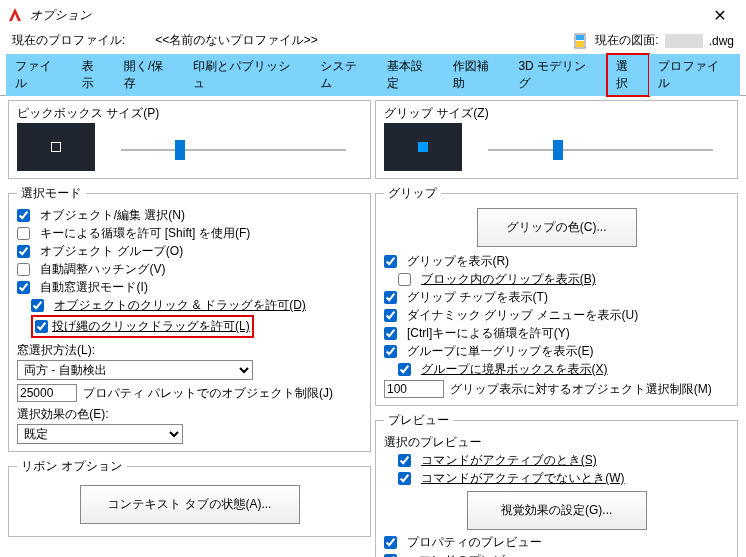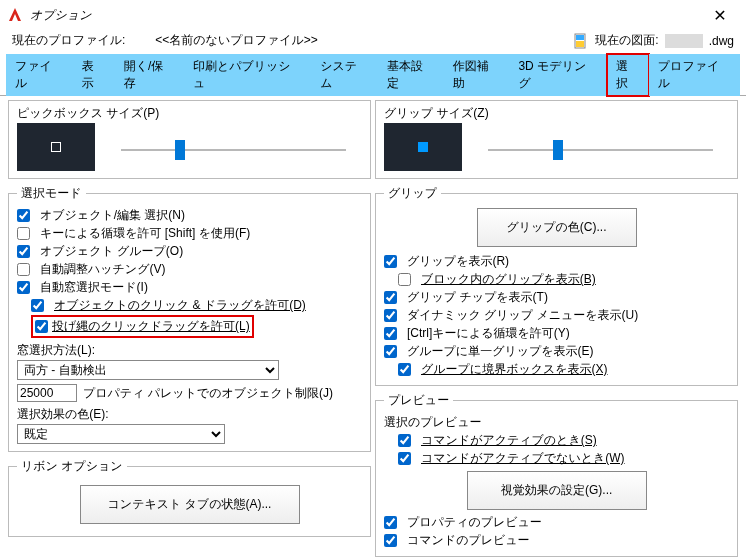--- a/index.html
+++ b/index.html
@@ -25,21 +25,21 @@
 .indent1 { margin-left: 14px; text-decoration: underline; }
 input[type=checkbox] { margin: 0 4px 0 0; width: 13px; height: 13px; accent-color: #0066cc; }
 .preview-box { width: 78px; height: 48px; background: #1f2630; display: flex; align-items: center; justify-content: center; }
 .pick-sq { width: 10px; height: 10px; border: 1px solid #fff; }
 .grip-sq { width: 10px; height: 10px; background: #0099ff; }
 .slider-wrap { flex: 1; padding: 0 18px; }
 .slider { -webkit-appearance: none; width: 100%; height: 2px; background: #b8b8b8; outline: none; }
 .slider::-webkit-slider-thumb { -webkit-appearance: none; width: 10px; height: 20px; background: #0078d7; }
 .slider::-moz-range-thumb { width: 10px; height: 20px; background: #0078d7; border: none; }
 select, input[type=text] { font-size: 12px; padding: 1px 2px; border: 1px solid #888; background: #fff; }
-.wide-select { width: 262px; }
+.wide-select { width: 236px; }
 .num-input { width: 60px; }
 .color-sample { width: 12px; height: 12px; background: #0066ff; display: inline-block; margin-right: 4px; vertical-align: middle; }
 .btn-strip { display: flex; justify-content: flex-end; gap: 6px; padding: 8px 12px 0 12px; }
 .btn { min-width: 88px; height: 39px; border: 1px solid #888; background: linear-gradient(#fff,#eee); display: inline-flex; align-items: center; justify-content: center; padding: 0 10px; }
 .btn.highlight-outer { outline: 3px solid #e00000; outline-offset: 0; }
 .btn.highlight-inner { border: 2px solid #0078d7; }
 .red-box { border: 2px solid #e00000; padding: 1px 2px; }
 </style>
 </head>
 <body>
@@ -135,21 +135,21 @@
           <select class="wide-select"><option>両方 - 自動検出</option></select>
         </div>
       <div class="row" style="margin-top:4px;">
           <input type="text" class="num-input" value="25000" style="">
           <span>プロパティ パレットでのオブジェクト制限(J)</span>
         </div>
       <div class="row" style="margin-top:4px;">
           <span>選択効果の色(E):</span>
         </div>
       <div class="row">
-          <select style="width:208px"><option><span class="color-sample"></span>既定</option></select>
+          <select style="width:166px"><option><span class="color-sample"></span>既定</option></select>
         </div>
     </fieldset>
 
     <fieldset>
       <legend>リボン オプション</legend>
       <div class="row" style="justify-content:center;margin:6px 0;">
           <button class="btn" style="min-width:220px">コンテキスト タブの状態(A)...</button>
         </div>
     </fieldset>
   </div>
@@ -191,20 +191,24 @@
           <span>[Ctrl]キーによる循環を許可(Y)</span>
         </div>
       <div class="row">
           <input type="checkbox" checked="" style="">
           <span>グループに単一グリップを表示(E)</span>
         </div>
       <div class="row indent1">
           <input type="checkbox" checked="" style="">
           <span>グループに境界ボックスを表示(X)</span>
         </div>
+      <div class="row" style="margin-top:2px;">
+          <input type="text" class="num-input" value="100" style="">
+          <span>グリップ表示に対するオブジェクト選択制限(M)</span>
+        </div>
     </fieldset>
 
     <fieldset>
       <legend>プレビュー</legend>
       <div class="row">
           <span>選択のプレビュー</span>
         </div>
       <div class="row indent1">
           <input type="checkbox" checked="" style="">
           <span>コマンドがアクティブのとき(S)</span>

